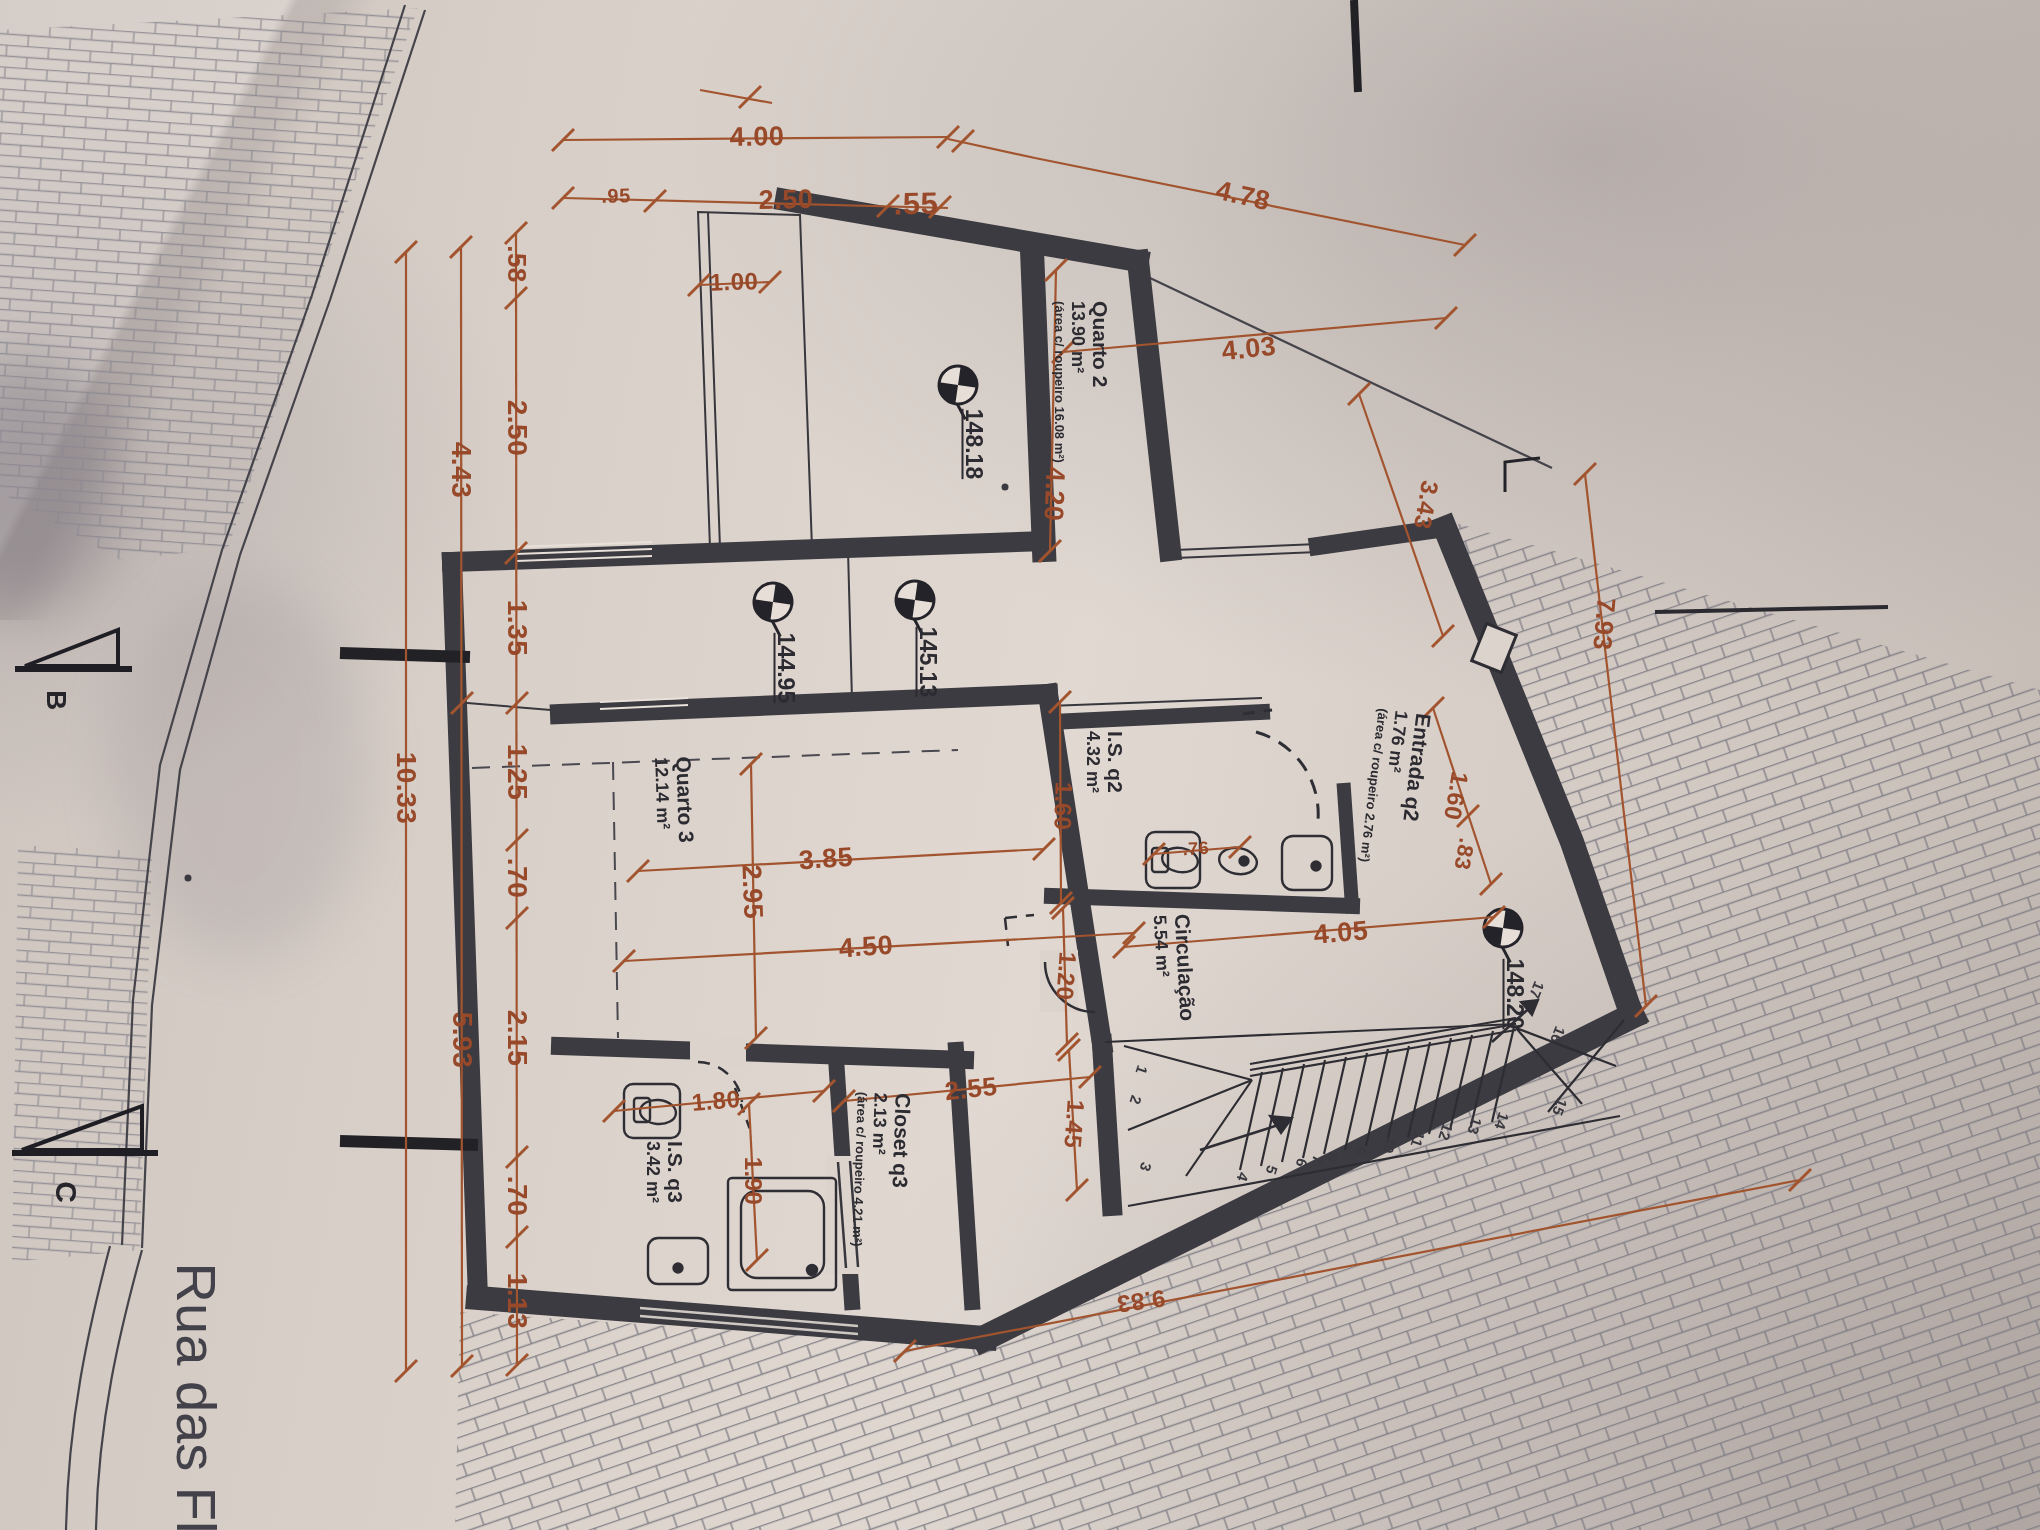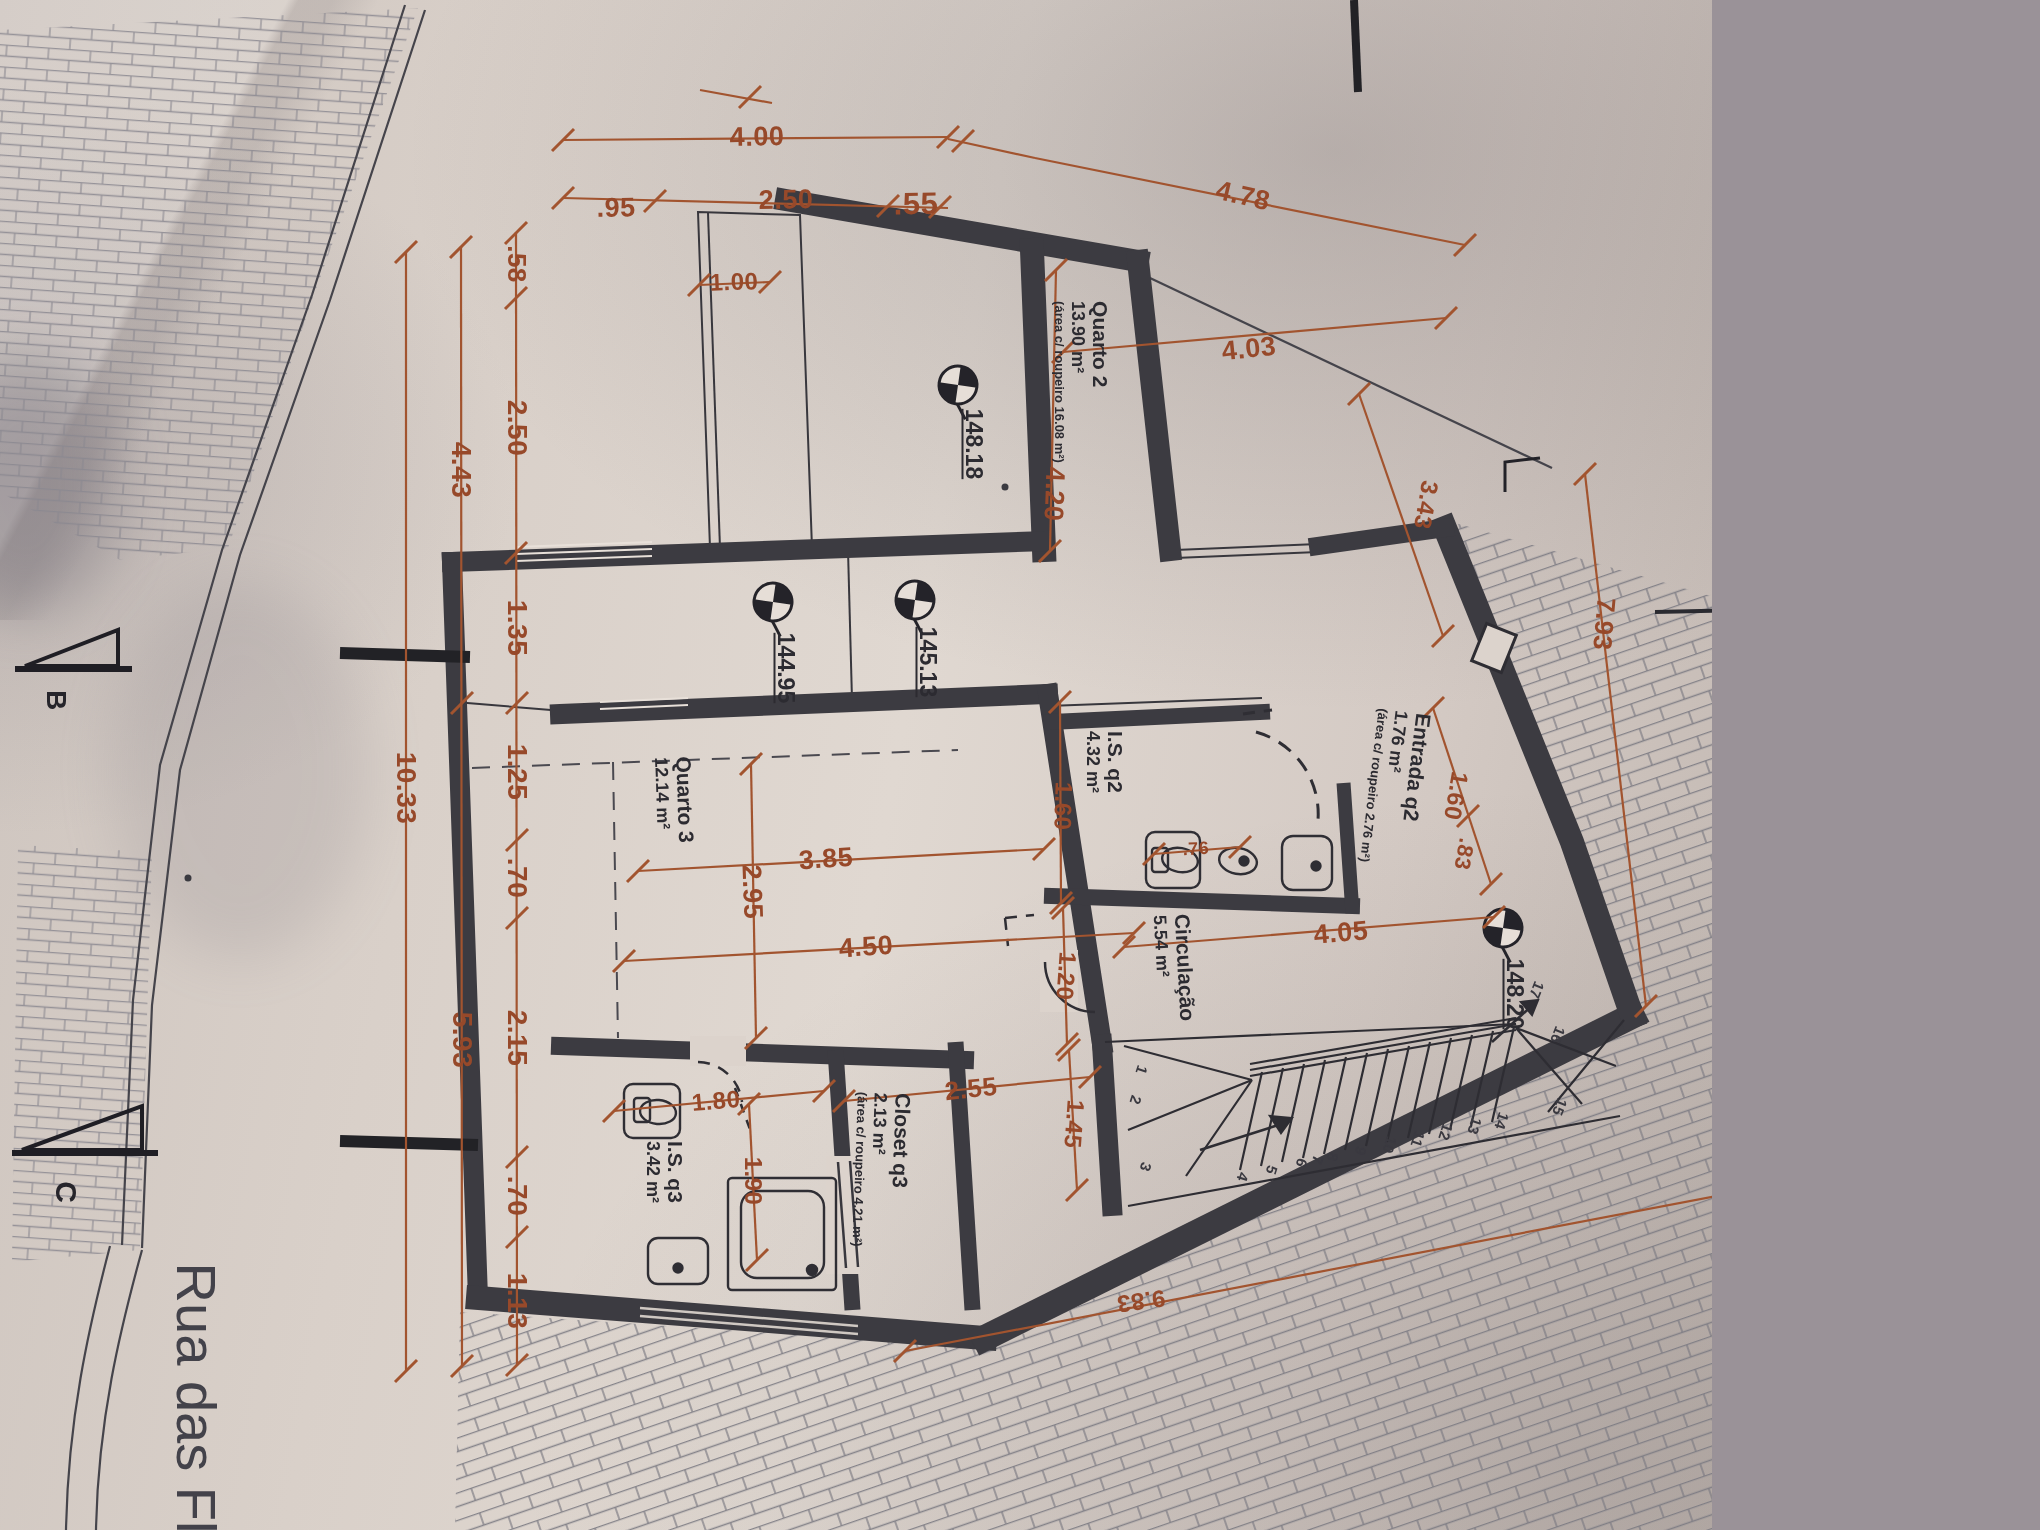--- a/index.html
+++ b/index.html
@@ -1,16 +1,16 @@
 <!DOCTYPE html>
 <html><head>
 <meta charset="utf-8">
 <style>
   html,body{margin:0;padding:0;background:#9a9298;}
-  #page{position:relative;width:1712px;height:1530px;overflow:hidden;
+  #page{position:relative;width:2040px;height:1530px;overflow:hidden;
     background:
       radial-gradient(1500px 900px at 78% 10%, rgba(104,96,99,.30), transparent 62%),
       radial-gradient(900px 650px at 0% 30%, rgba(118,112,122,.26), transparent 58%),
       radial-gradient(1700px 1100px at 92% 96%, rgba(96,88,90,.22), transparent 62%),
       linear-gradient(100deg,#cdc4be 0%,#d9d0c9 28%,#e0d8d1 52%,#d4cac4 78%,#c2b8b2 100%);
     font-family:"Liberation Sans",sans-serif;}
   #page svg{position:absolute;left:0;top:0;}
   .fold{position:absolute;left:0;top:0;width:820px;height:620px;pointer-events:none;
     background:linear-gradient(118deg, rgba(255,255,255,.16) 0 25%, rgba(96,90,96,.15) 26% 29%, transparent 33%);}
   .lbl{position:absolute;white-space:nowrap;transform-origin:50% 50%;color:#35343a;}
@@ -283,21 +283,21 @@
         <use href="#tk" transform="translate(1800,1180)"></use>
     </g>
 
     <g fill="#3a3a40">
       <circle cx="1005" cy="487" r="3.5"></circle>
       <circle cx="188" cy="878" r="3.5"></circle>
     </g>
   </svg>
 
   <div class="lbl dim" style="left:757px;top:137px;font-size:27px;transform:translate(-50%,-50%) rotate(-1deg)">4.00</div>
-  <div class="lbl dim" style="left:616px;top:208px;font-size:27px;transform:translate(-50%,-50%) rotate(-1deg)">.95</div>
+  <div class="lbl dim" style="left:616px;top:196px;font-size:20px;transform:translate(-50%,-50%) rotate(-1deg)">.95</div>
   <div class="lbl dim" style="left:786px;top:200px;font-size:27px;transform:translate(-50%,-50%) rotate(-1deg)">2.50</div>
   <div class="lbl dim" style="left:916px;top:204px;font-size:31px;transform:translate(-50%,-50%) rotate(-1deg)">.55</div>
   <div class="lbl dim" style="left:1243px;top:196px;font-size:27px;transform:translate(-50%,-50%) rotate(13deg)">4.78</div>
 
   <div class="lbl dim" style="left:516px;top:264px;font-size:26px;transform:translate(-50%,-50%) rotate(90deg)">.58</div>
   <div class="lbl dim" style="left:517px;top:428px;font-size:28px;transform:translate(-50%,-50%) rotate(90deg)">2.50</div>
   <div class="lbl dim" style="left:517px;top:628px;font-size:28px;transform:translate(-50%,-50%) rotate(90deg)">1.35</div>
   <div class="lbl dim" style="left:517px;top:772px;font-size:28px;transform:translate(-50%,-50%) rotate(90deg)">1.25</div>
   <div class="lbl dim" style="left:517px;top:878px;font-size:28px;transform:translate(-50%,-50%) rotate(90deg)">.70</div>
   <div class="lbl dim" style="left:517px;top:1038px;font-size:28px;transform:translate(-50%,-50%) rotate(90deg)">2.15</div>

